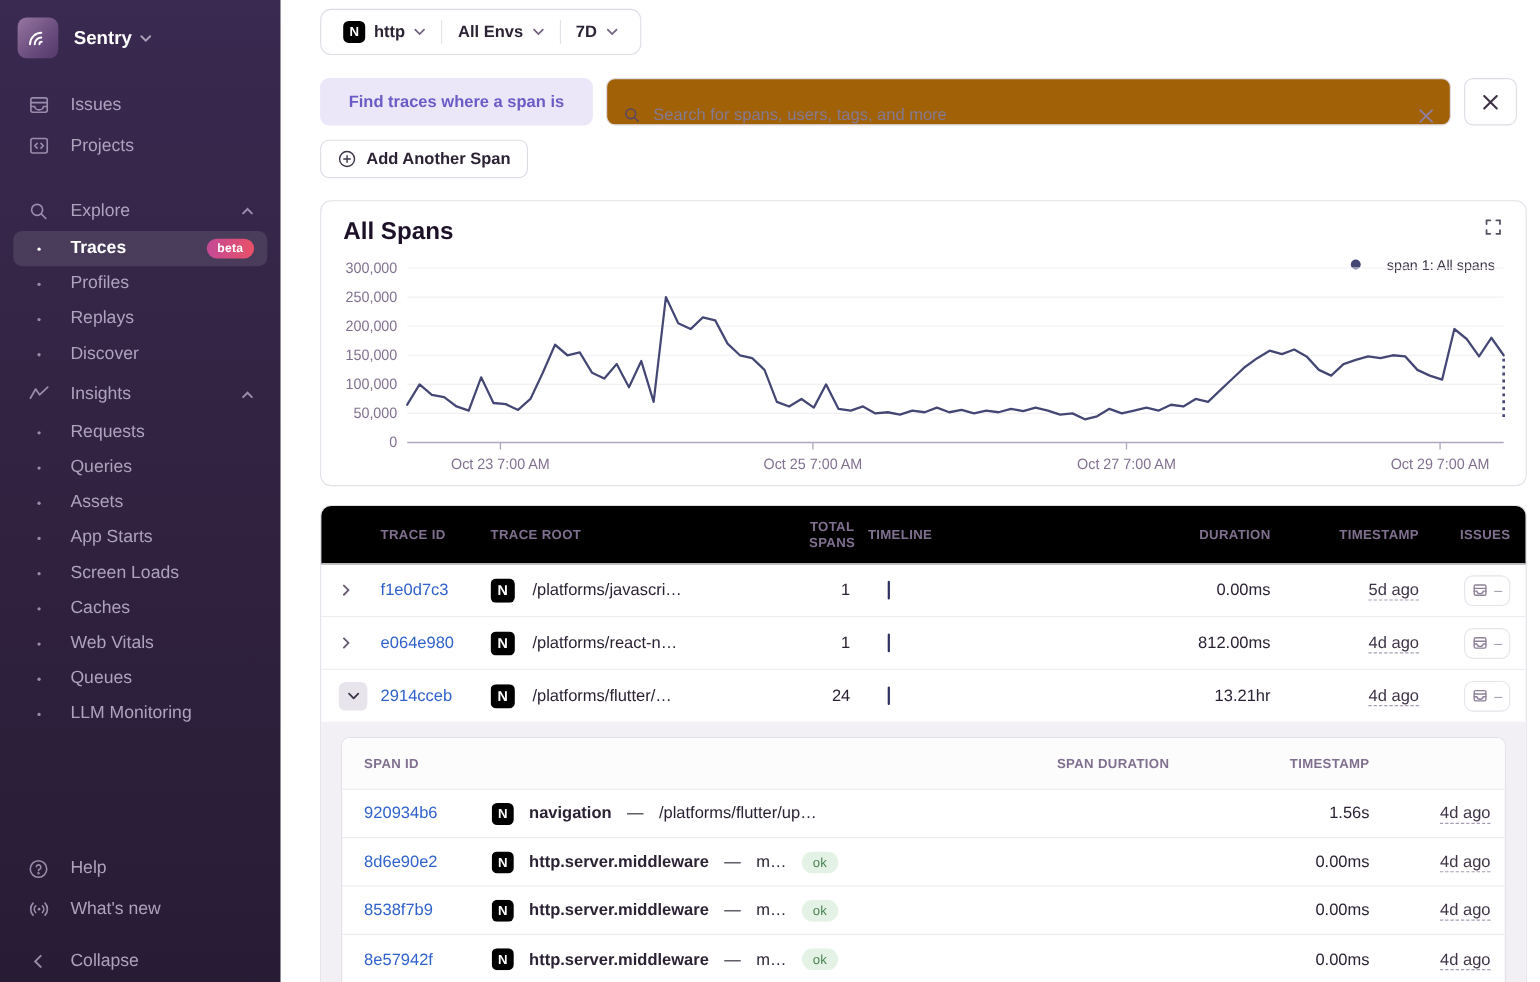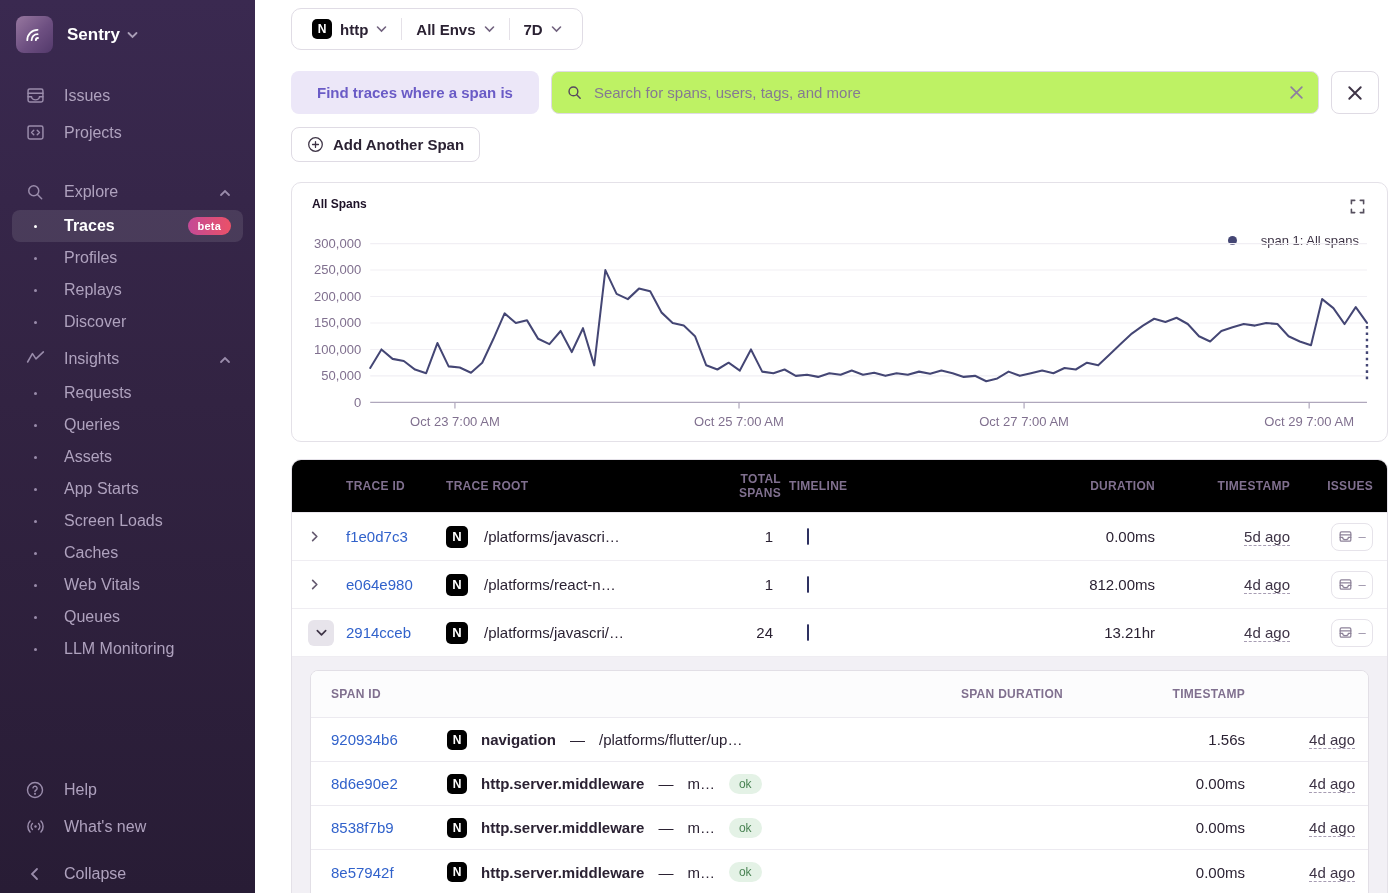--- a/index.html
+++ b/index.html
@@ -48,54 +48,54 @@
   .pf-div { width:1px; height:22px; background:#E5E1E8; }
   .pf-chev { color:#71627E; display:flex; }
   .nlogo { background:#000; color:#fff; border-radius:5px; display:inline-flex;
     align-items:center; justify-content:center; font-weight:bold; }
   .nlogo.sm { width:20px; height:20px; font-size:12px; }
   .nlogo.md { width:22px; height:22px; font-size:13px; }
 
   .search-row { display:flex; align-items:stretch; gap:12px; margin-top:21px; height:43px; }
   .find-pill { display:flex; align-items:center; padding:0 26px; background:#ECE7F8;
     border-radius:8px; color:#6A5BC6; font-size:15px; font-weight:bold; white-space:nowrap; }
-  .search-box { flex:1; display:flex; align-items:center; gap:11px; border:1px solid #DFDBE4;
-    border-radius:8px; padding:0 14px; background:#bef264; max-width:768px; }
+  .search-box { flex:1; display:flex; align-items:flex-end; gap:11px; border:1px solid #DFDBE4;
+    border-radius:8px; padding:0 14px; background:#a16207; max-width:768px; }
   .search-box input { flex:1; border:none; outline:none; font-size:15px; color:#2B2233;
     font-family:"Liberation Sans",sans-serif; background:transparent; }
   .search-box input::placeholder { color:#857A92; }
   .icon-btn { display:flex; align-items:center; justify-content:center; cursor:pointer; }
   .remove-btn { width:48px; border:1px solid #DFDBE4; border-radius:8px; background:#fff;
     display:flex; align-items:center; justify-content:center; cursor:pointer; color:#3E3446; }
 
   .add-row { margin-top:13px; }
   .add-btn { display:inline-flex; align-items:center; gap:9px; height:35px; padding:0 15px;
     border:1px solid #DFDBE4; border-radius:8px; background:#fff; font-size:15px;
     font-weight:bold; color:#2B2233; cursor:pointer; font-family:"Liberation Sans",sans-serif; }
   .add-btn .plus { color:#3E3446; display:flex; }
 
   
   .chart-panel { margin-top:20px; border:1px solid #E4E1E8; border-radius:10px;
     width:1097px; height:260px; padding:14px 18px 0 18px; position:relative; }
   .chart-head { display:flex; justify-content:space-between; align-items:flex-start; }
-  .chart-title { font-size:12px; font-weight:bold; color:#1D1127; padding-left:2px; }
+  .chart-title { font-size:22px; font-weight:bold; color:#1D1127; padding-left:2px; }
   .expand-icon { color:#564F5E; cursor:pointer; margin-top:2px; margin-right:4px; }
   .legend { position:absolute; top:50px; right:28px; display:flex; align-items:center;
     gap:24px; font-size:13px; color:#3E3446; }
   .legend-dot { width:9px; height:9px; border-radius:50%; }
   .chart-svg-wrap { position:absolute; left:4px; right:10px; top:48px; bottom:4px; }
 
   
   .table-panel { margin-top:17px; border:1px solid #E4E1E8; border-radius:10px 10px 0 0;
     width:1097px; overflow:hidden; }
   .trace-grid { display:grid; align-items:center;
     grid-template-columns:38px 100px 240px 95px 264px 110px 135px 83px; padding:0 16px; }
   .t-head { background:#000000; border-bottom:1px solid #E9E6EC; height:53px; }
   .th { font-size:12px; font-weight:bold; color:#80708F; letter-spacing:.3px; }
-  .right { text-align:right; justify-self:end;margin-left:46px; }
+  .right { text-align:center; justify-self:end;margin-left:46px; }
   .t-row { height:48px; border-bottom:1px solid #EFEDF2; font-size:15px; }
   .expander { color:#655A70; display:flex; cursor:pointer; }
   .expander.open { background:#E7E4EB; border-radius:6px; width:26px; height:26px;
     align-items:center; justify-content:center; }
   .tid { color:#3162CB; cursor:pointer; }
   .root-cell { display:flex; align-items:center; gap:16px; overflow:hidden; white-space:nowrap; }
   .num { padding-right:8px; }
   .bar-track { position:relative; height:18px; width:236px; margin-left:26px;
     background:#EAE8F1; border-radius:2px; overflow:visible; }
   .bar-fill { position:absolute; top:0; height:100%; background:#464A73;
@@ -497,21 +497,21 @@
 
       <div class="trace-grid t-row">
         <span class="expander open">
           <svg width="13" height="13" viewBox="0 0 14 14" fill="none" stroke="#3E3446" stroke-width="1.8" stroke-linecap="round" stroke-linejoin="round">
               <path d="M2.5 5 7 9.5 11.5 5"></path>
             </svg>
         </span>
         <span class="tid">2914cceb</span>
         <span class="root-cell">
           <span class="nlogo md">N</span>
-          <span>/platforms/javascri/…</span>
+          <span>/platforms/flutter/…</span>
         </span>
         <span class="right num">24</span>
         <span><span class="bar-track"><span class="bar-fill" style="left: 0%; width: 4.5%;"></span></span></span>
         <span class="right dur">13.21hr</span>
         <span class="age-wrap"><span class="age">4d ago</span></span>
         <button class="issues-btn">
           <svg width="15" height="15" viewBox="0 0 24 24" fill="none" stroke="currentColor" stroke-width="2" stroke-linecap="round" stroke-linejoin="round">
               <rect x="3.5" y="4.5" width="17" height="15" rx="2"></rect>
               <path d="M3.5 9.5h17"></path>
               <path d="M3.5 13.5h4a4.5 3.5 0 0 0 9 0h4"></path>

